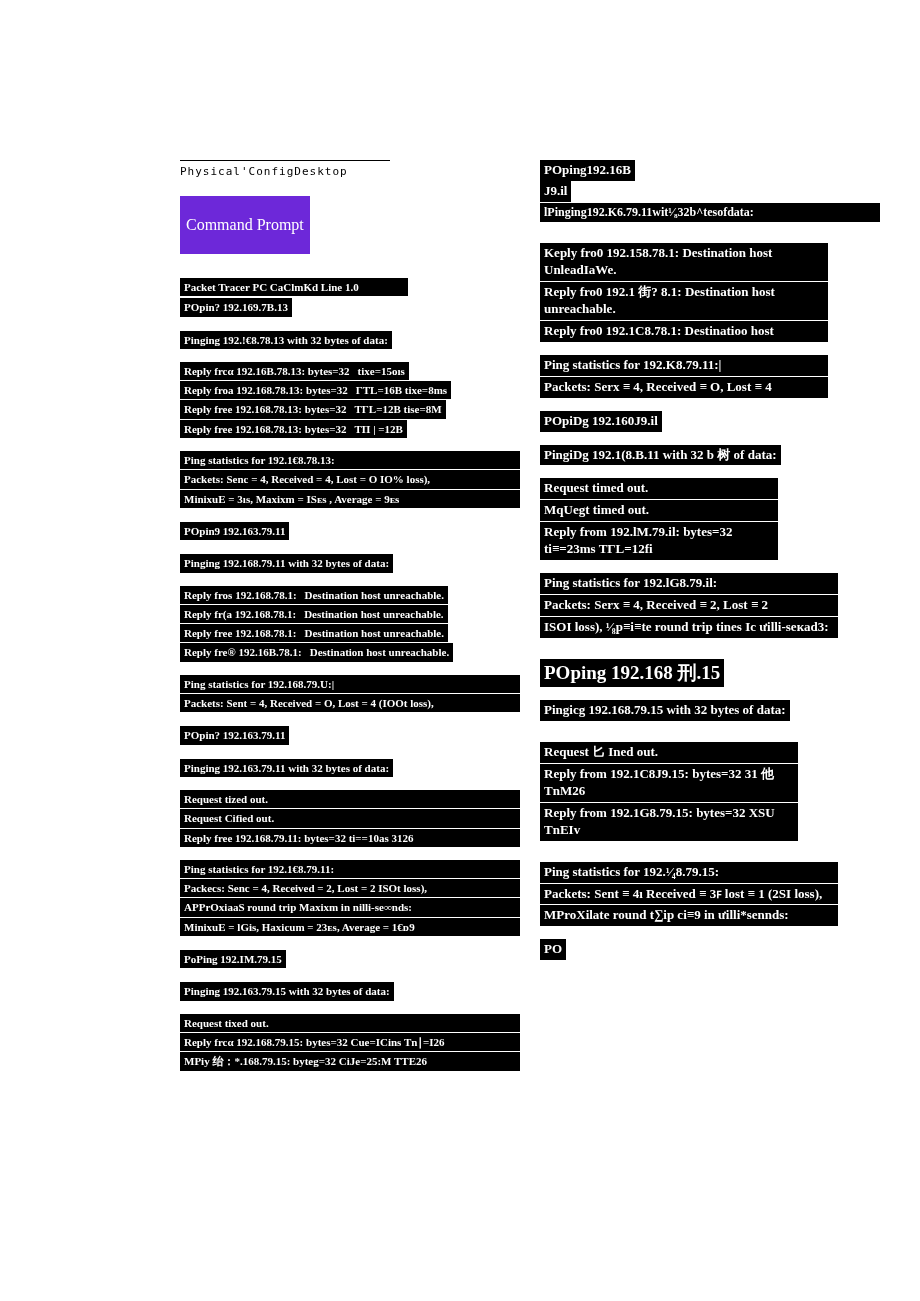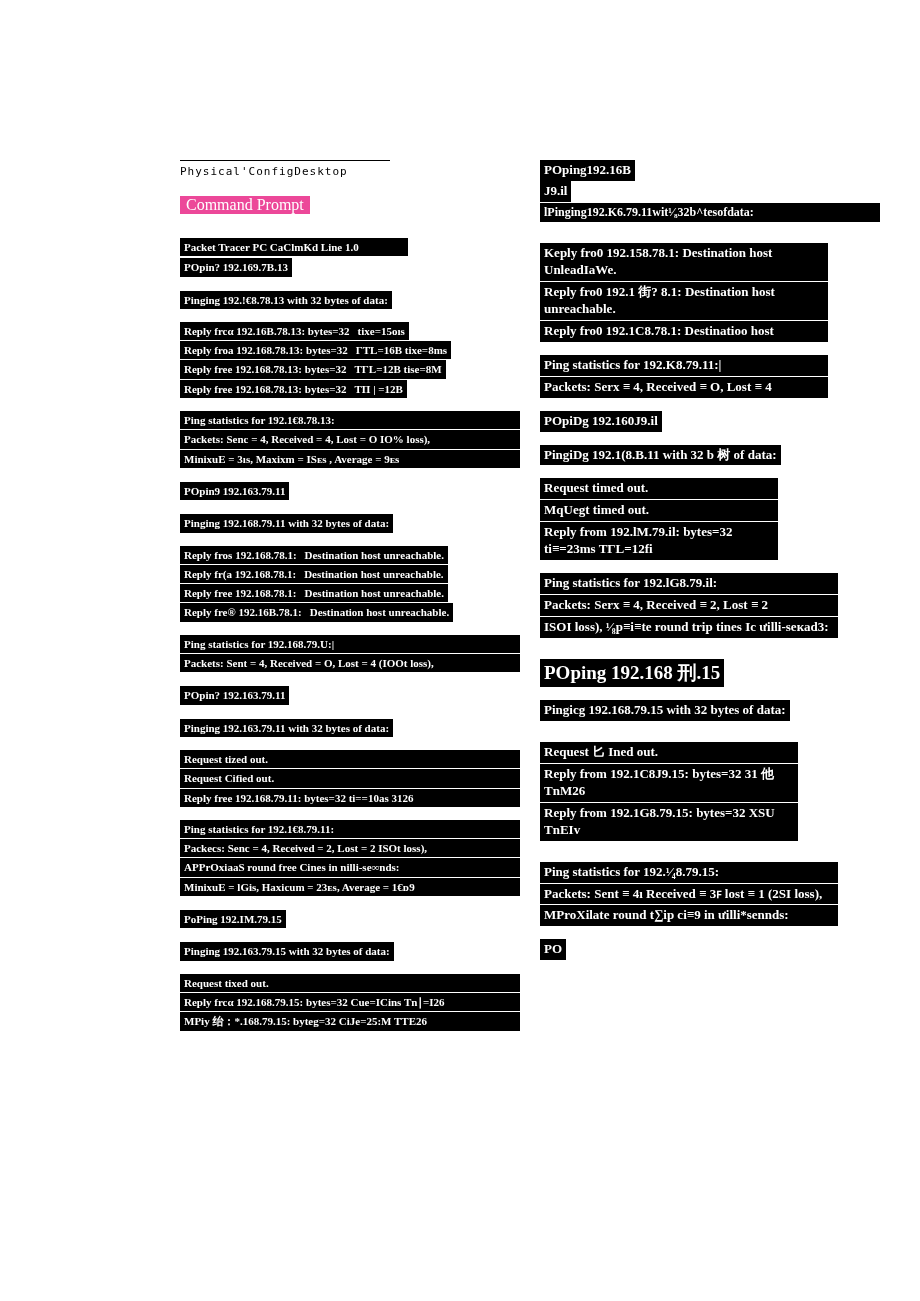--- a/index.html
+++ b/index.html
@@ -23,24 +23,24 @@
     width: 210px;
     margin-bottom: 4px;
   }
   .config-line {
     font-family: monospace;
     font-size: 11px;
     letter-spacing: 1px;
     margin-bottom: 18px;
   }
   .cmd-prompt {
-    background: #ec4899;
+    background: #6d28d9;
     color: #fff;
     display: inline-block;
-    padding: 0 6px;
+    padding: 20px 6px;
     font-family: "Times New Roman", serif;
     font-size: 16px;
     margin-bottom: 12px;
   }
   .blk {
     background: #000;
     color: #fff;
     font-size: 11px;
     font-weight: bold;
     padding: 2px 4px;
@@ -128,21 +128,21 @@
     <div class="gap"></div>
     <div class="blk narrow">Pinging 192.163.79.11 with 32 bytes of data:</div>
     <div class="gap"></div>
     <div class="blk">Request tized out.</div>
     <div class="blk">Request Cified out.</div>
     <div class="blk">Reply free 192.168.79.11: bytes=32 ti==10as 3126</div>
     <div class="gap"></div>
 
     <div class="blk">Ping statistics for 192.1€8.79.11:</div>
     <div class="blk">   Packecs: Senc = 4, Received = 2, Lost = 2 ISOt loss),</div>
-    <div class="blk">APPrOxiaaS round free Cines in nilli-se∞nds:</div>
+    <div class="blk">APPrOxiaaS round trip Maxixm in nilli-se∞nds:</div>
     <div class="blk">    MinixuE = lGis, Haxicum = 23ᴇs, Average = 1€ᴅ9</div>
     <div class="gap"></div>
 
     <div class="blk narrow">PoPing 192.IM.79.15</div>
     <div class="gap"></div>
     <div class="blk narrow">Pinging 192.163.79.15 with 32 bytes of data:</div>
     <div class="gap"></div>
     <div class="blk">Request tixed out.</div>
     <div class="blk">Reply frcα 192.168.79.15: bytes=32 Cue=ICins Tn∣=I26</div>
     <div class="blk">MPiy 绐：*.168.79.15: byteg=32 CiJe=25:M TTE26</div>

